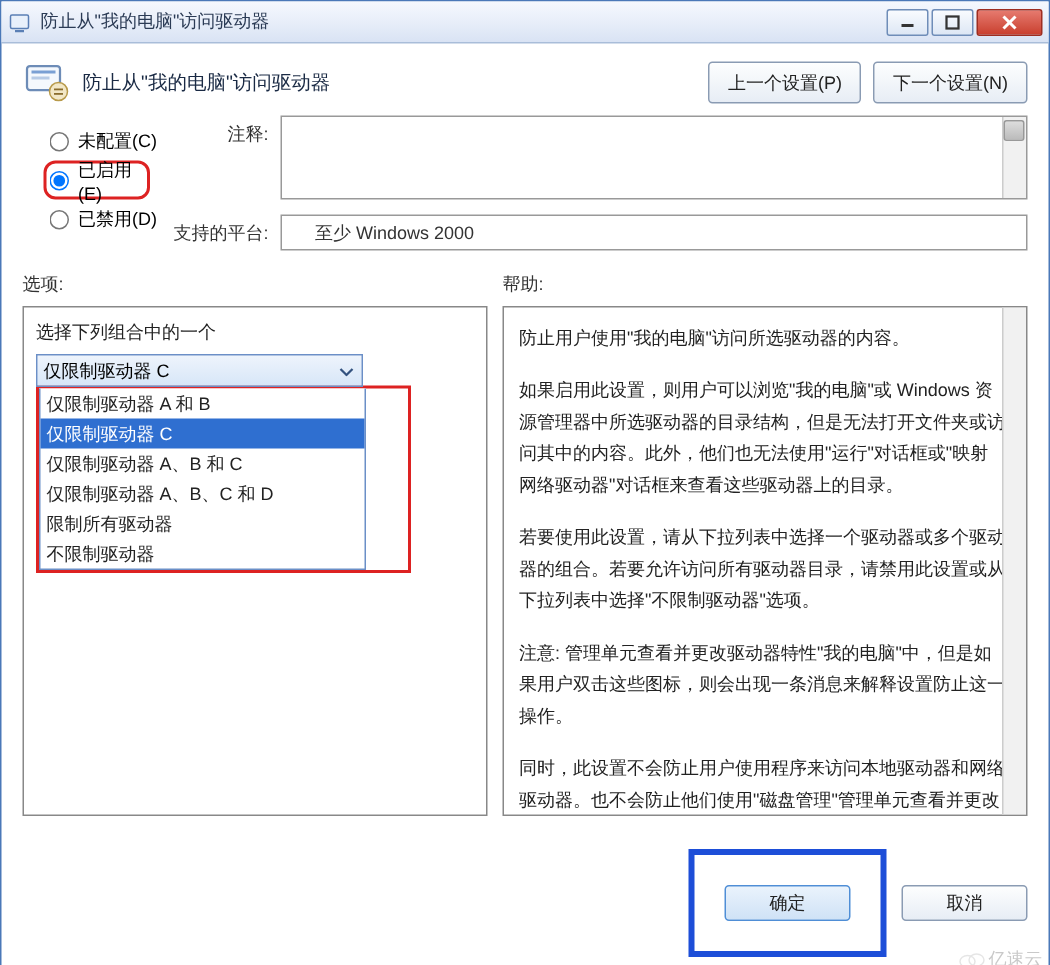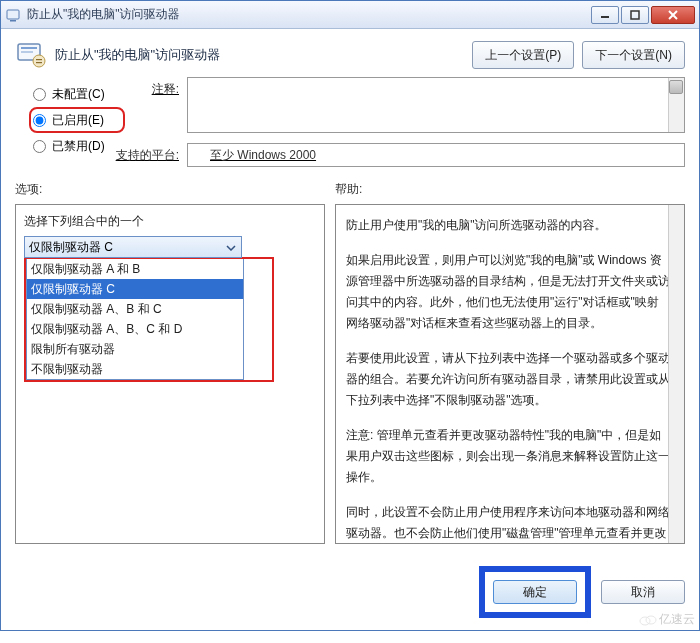--- a/index.html
+++ b/index.html
@@ -16,21 +16,21 @@
   .toprow .headtext { flex:1; color:#1a2a44; font-size:13px; }
   .navbtns { display:flex; gap:8px; }
   .btn { height:28px; padding:0 12px; border:1px solid #8a9bb3; border-radius:3px; background:linear-gradient(to bottom,#fdfefe,#e7edf5); cursor:pointer; display:inline-flex; align-items:center; justify-content:center; color:#222; }
   .radios { padding:4px 0 0 18px; }
   .radio-row { display:flex; align-items:center; height:26px; }
   .radio-row input { margin:0 6px 0 0; }
   .hl-red { border:2px solid #d22; border-radius:8px; }
   .midgrid { display:flex; padding:0 14px; }
   .midleft { width:100px; }
   .midright { flex:1; }
-  .lblrow { display:flex; align-items:flex-start; margin-bottom:10px;text-decoration:underline; }
+  .lblrow { display:flex; align-items:flex-start; margin-bottom:10px; }
   .lblrow .lab { width:72px; text-align:right; padding-right:8px; color:#333; padding-top:4px;}
   .comment-box { flex:1; height:56px; border:1px solid #999; background:#fff; position:relative; }
   .comment-box .sbar { position:absolute; right:0; top:0; bottom:0; width:16px; background:#f1f1f1; border-left:1px solid #ccc;}
   .comment-box .thumb { position:absolute; right:1px; top:2px; width:14px; height:14px; background:linear-gradient(#ddd,#bbb); border:1px solid #999; border-radius:2px;}
   .platform-box { flex:1; height:24px; border:1px solid #999; background:#fff; display:flex; align-items:center; padding:0 22px; color:#333;}
   .cols { display:flex; padding:4px 14px 12px 14px; gap:10px; }
   .cols .colhead { color:#333; margin-bottom:6px; }
   .cols .left { width:310px; }
   .cols .right { flex:1; }
   .panel { border:1px solid #888; background:#fff; height:340px; padding:8px 8px; overflow:hidden; position:relative;}
@@ -39,21 +39,21 @@
   .combo .arrow { position:absolute; right:3px; top:3px; width:15px; height:15px; display:flex; align-items:center; justify-content:center;}
   .dropdown { width:218px; border:1px solid #6b8fc7; border-top:none; background:#fff; }
   .dd-item { height:20px; display:flex; align-items:center; padding:0 4px; cursor:pointer; color:#222;}
   .dd-item.sel { background:#2f6fd0; color:#fff; }
   .dd-wrap-hl { border:2px solid #d22; padding:0; margin-top:-1px; width:250px;}
   .helptext { color:#222; line-height:1.75; }
   .helptext p { margin:0 0 14px 0; }
   .right .panel { padding:10px 14px 10px 10px; }
   .right .panel .sbar { position:absolute; right:0; top:0; bottom:0; width:16px; background:#f1f1f1; border-left:1px solid #ccc;}
   .footer { display:flex; justify-content:flex-end; align-items:center; gap:10px; padding:10px 14px 12px 14px; position:relative;}
-  .footer .ok-hl { border:6px solid #1d4ed8; padding:8px;text-decoration:underline; }
+  .footer .ok-hl { border:4px solid #1d4ed8; padding:20px;text-decoration:underline; }
   .footer .btn { width:84px; height:24px; }
   .watermark { position:absolute; right:4px; bottom:2px; opacity:.35; font-size:14px; color:#666; display:flex; align-items:center; gap:2px;}
   .watermark svg{opacity:.6;}
 </style>
 </head>
 <body>
 
 <div class="window">
 
   <div class="titlebar">
@@ -100,21 +100,21 @@
     </div>
   </div>
 
   <div class="midgrid">
     <div class="midleft">
       <div class="radios">
         <label class="radio-row">
           <input type="radio" name="st" style="">
           <span>未配置(C)</span>
         </label>
-        <label class="radio-row hl-red" style="width:96px; padding-left:2px; margin-left:-4px;">
+        <label class="radio-row hl-red" style="width:71px; padding-left:2px; margin-left:-4px;">
           <input type="radio" name="st" checked="" style="">
           <span>已启用(E)</span>
         </label>
         <label class="radio-row">
           <input type="radio" name="st" style="">
           <span>已禁用(D)</span>
         </label>
       </div>
     </div>
     <div class="midright">

